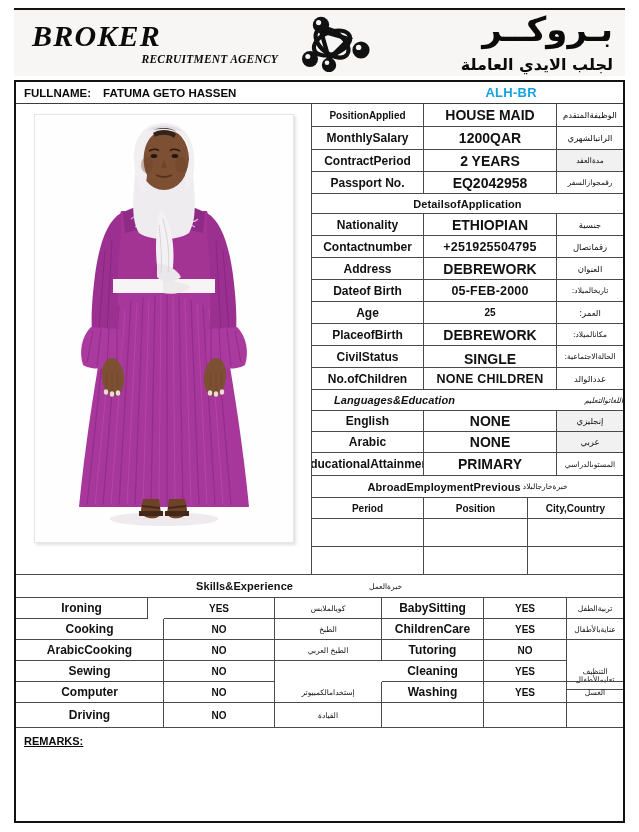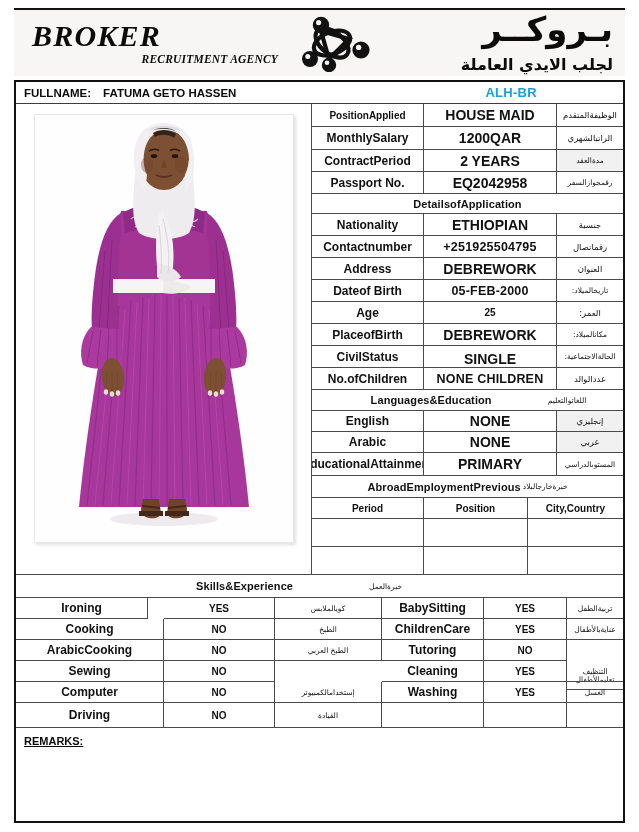--- a/index.html
+++ b/index.html
@@ -543,21 +543,21 @@
     <div class="cell" style="left:296px;top:286px;width:112px;height:22px;">
         <span class="lbl">No.ofChildren</span>
       </div>
     <div class="cell" style="left:408px;top:286px;width:133px;height:22px;">
         <span class="val">NONE CHILDREN</span>
       </div>
     <div class="cell noright" style="left:541px;top:286px;width:66px;height:22px;">
         <span class="ar">عددالوالد</span>
       </div>
 
-    <div class="cell noright" style="left:296px;top:308px;width:311px;height:21px;justify-content:center;">
+    <div class="cell noright" style="left:296px;top:308px;width:311px;height:21px;justify-content:space-between;font-style:italic;">
       <span style="margin-left:22px;" class="section-head">Languages&amp;Education</span>
       <span style="margin-left:56px;" class="ar-sm">اللغاتوالتعليم</span>
     </div>
 
     <div class="cell" style="left:296px;top:329px;width:112px;height:21px;">
         <span class="lbl">English</span>
       </div>
     <div class="cell" style="left:408px;top:329px;width:133px;height:21px;">
         <span class="val-lg">NONE</span>
       </div>

